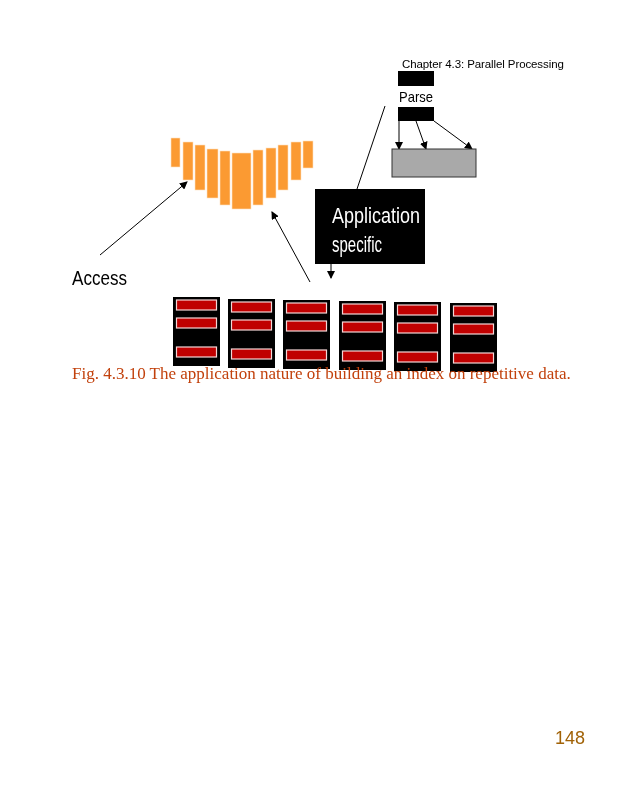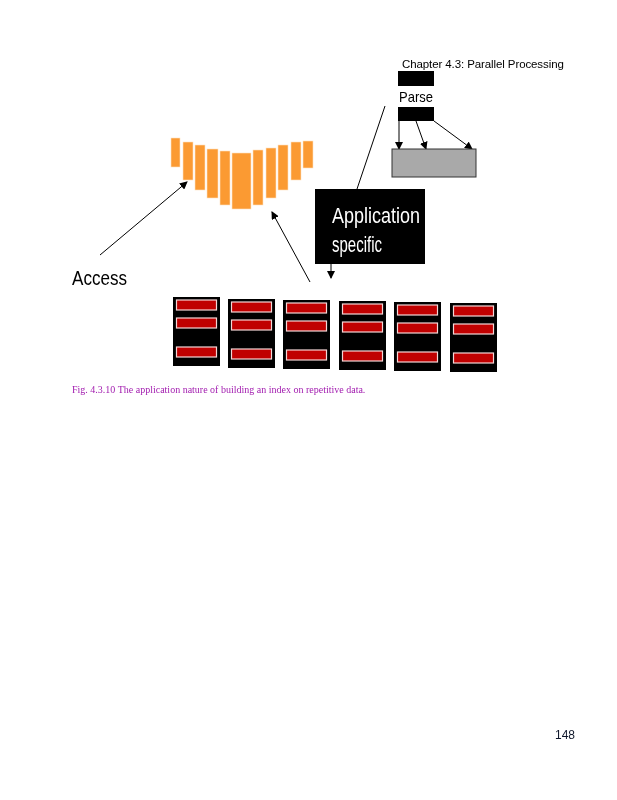--- a/index.html
+++ b/index.html
@@ -5,26 +5,26 @@
   html, body { margin: 0; padding: 0; background: #ffffff; }
   body { width: 617px; height: 800px; position: relative; overflow: hidden; }
   .page { position: absolute; left: 0; top: 0; width: 540px; height: 800px; background: #ffffff; }
   .header {
     position: absolute; left: 402px; top: 58px;
     font-family: "Liberation Sans", sans-serif; font-size: 11.5px; color: #000;
     white-space: nowrap; letter-spacing: -0.1px;
   }
   .figure { position: absolute; left: 0; top: 0; width: 617px; height: 380px; }
   .caption {
-    position: absolute; left: 72px; top: 384px;
-    font-family: "Liberation Serif", serif; font-size: 10px; color: #a21caf; white-space: nowrap;
+    position: absolute; left: 72px; top: 364px;
+    font-family: "Liberation Serif", serif; font-size: 17px; color: #c2410c; white-space: nowrap;
   }
   .pagenum {
     position: absolute; left: 555px; top: 728px;
-    font-family: "Liberation Sans", sans-serif; font-size: 12px; color: #0f172a; text-align: center;
+    font-family: "Liberation Sans", sans-serif; font-size: 18px; color: #a16207; text-align: center;
   }
   svg text { font-family: "Liberation Sans", sans-serif; }
 </style>
 </head>
 <body>
 
 <div class="page">
 
   <div class="header">Chapter 4.3: Parallel Processing</div>
 

